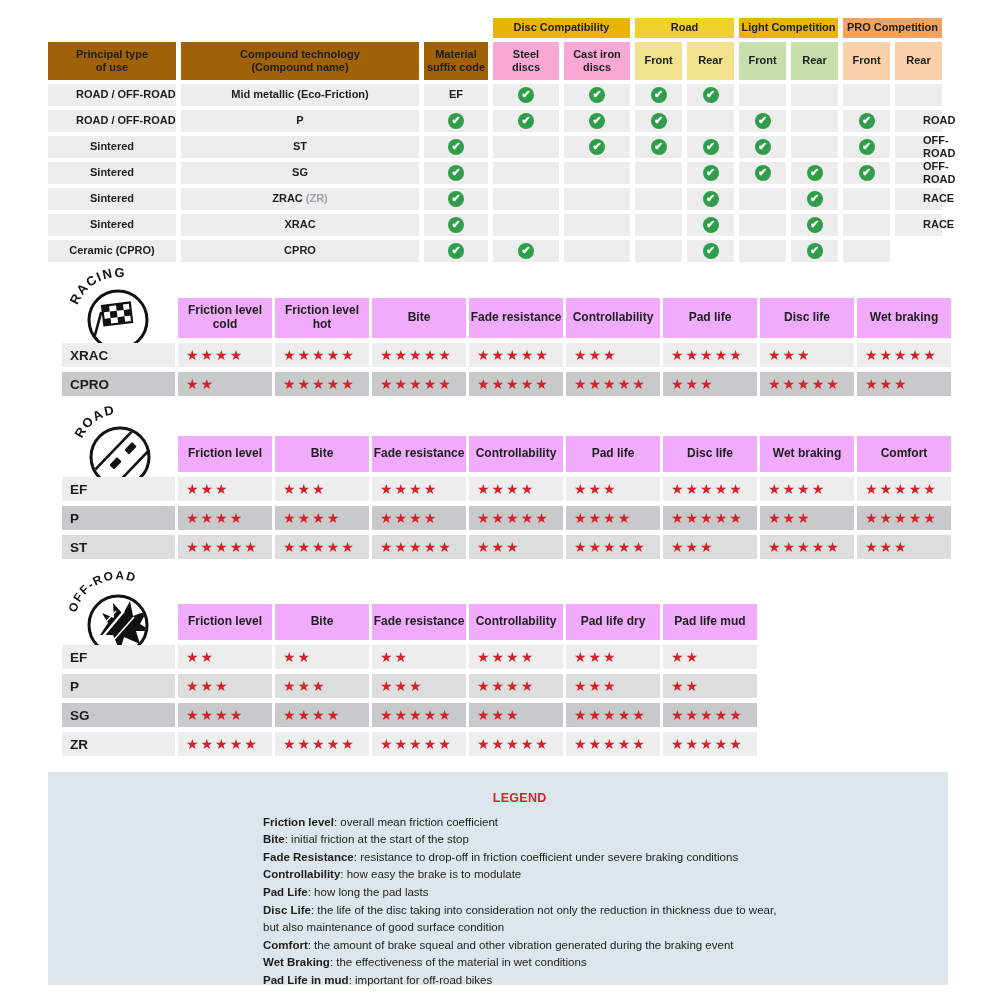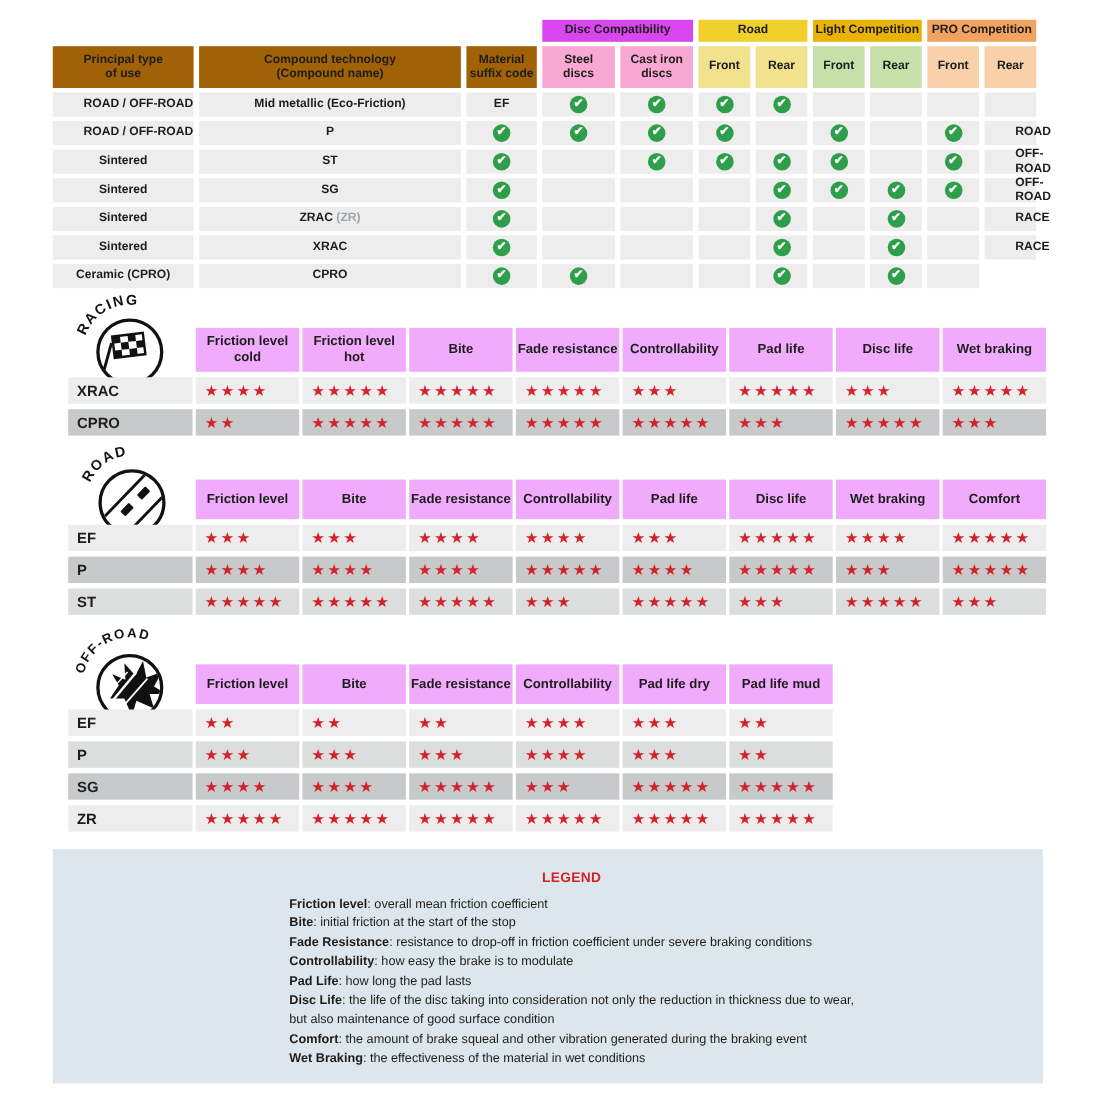--- a/index.html
+++ b/index.html
@@ -12,21 +12,21 @@
   .compat{
     position:absolute;left:48px;top:18px;
     display:grid;
     grid-template-columns:128px 238px 64px 66px 66px 47px 47px 47px 47px 47px 47px;
     column-gap:5px;row-gap:4px;
   }
   .c{display:flex;align-items:center;justify-content:center;text-align:center;
      font-weight:bold;font-size:11px;line-height:1.2;white-space:pre-line;}
   .spacer{background:transparent;}
   .group{height:20px;grid-column:span 2;font-size:11px;}
-  .g-disc{background:#d946ef;}
+  .g-disc{background:#eab308;}
   .g-road{background:#f0d02c;}
   .g-light{background:#eab308;}
   .g-pro{background:#f2a360;}
   .hdr{height:38px;background:#a16207;}
   .s-disc{background:#f9a8d4;}
   .s-road{background:#f2e28e;}
   .s-light{background:#c7dfab;}
   .s-pro{background:#f8d1ab;}
   .rowcell{height:22px;background:#ededee;}
   .use-cell{justify-content:flex-start;text-align:left;padding-left:28px;}
@@ -336,15 +336,16 @@
     <div>
         <div class="legend-line"><b>Friction level</b>: overall mean friction coefficient</div>
         <div class="legend-line"><b>Bite</b>: initial friction at the start of the stop</div>
         <div class="legend-line"><b>Fade Resistance</b>: resistance to drop-off in friction coefficient under severe braking conditions</div>
         <div class="legend-line"><b>Controllability</b>: how easy the brake is to modulate</div>
         <div class="legend-line"><b>Pad Life</b>: how long the pad lasts</div>
         <div class="legend-line"><b>Disc Life</b>: the life of the disc taking into consideration not only the reduction in thickness due to wear,</div>
         <div class="legend-line">but also maintenance of good surface condition</div>
         <div class="legend-line"><b>Comfort</b>: the amount of brake squeal and other vibration generated during the braking event</div>
         <div class="legend-line"><b>Wet Braking</b>: the effectiveness of the material in wet conditions</div>
+        <div class="legend-line"><b>Pad Life in mud</b>: important for off-road bikes</div>
       </div>
   </div>
 </div>
 
 </body></html>

